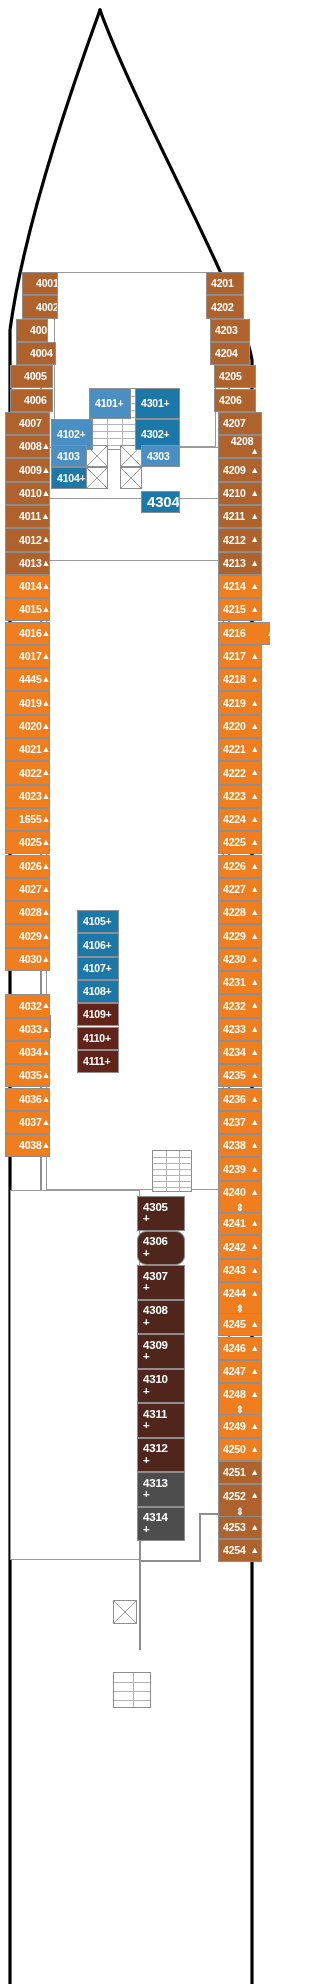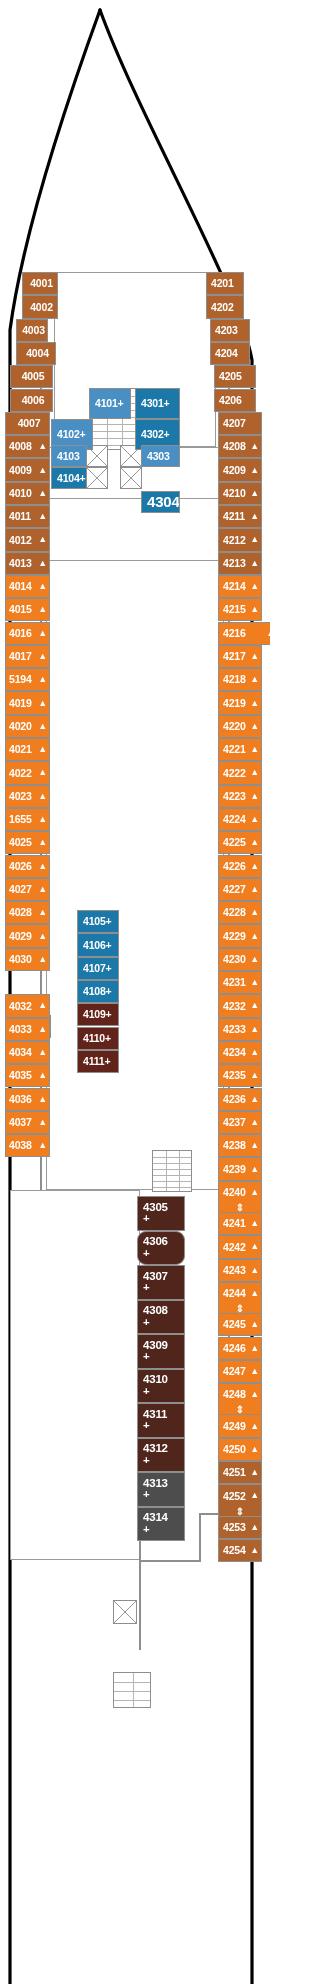--- a/index.html
+++ b/index.html
@@ -24,21 +24,21 @@
   
   .c-brown   {background:#b0622c;}
   .c-orange  {background:#f07e1e;}
   .c-blue-l  {background:#4a8fc4;}
   .c-blue-d  {background:#1c78a8;}
   .c-maroon  {background:#62231a;}
   .c-darkbrn {background:#4f251c;}
   .c-grey    {background:#4d4d4d;}
 
   
-  .al{justify-content:center;padding-left:3px;}
+  .al{justify-content:flex-start;padding-left:13px;}
   .ar{justify-content:flex-start;padding-left:4px;}
   .ctr{justify-content:flex-start;padding-left:5px;}
 
   .tri{margin-left:auto;margin-right:2px;font-size:9px;line-height:1;}
   .plus-wrap{display:flex;flex-direction:column;justify-content:center;
              line-height:1.0;}
 
   
   .wall{position:absolute;background:#8e8e8e;}
   .room{position:absolute;box-sizing:border-box;border:1px solid #9a9a9a;background:#ffffff;}
@@ -182,21 +182,21 @@
       </div>
       <div class="cab c-orange al" title="4016" style="left: 5px; top: 621.5px; width: 45px; height: 23.3px; font-size: 10.5px;">
         <span class="num">4016</span>
         <span class="tri">▲</span>
       </div>
       <div class="cab c-orange al" title="4017" style="left: 5px; top: 644.8px; width: 45px; height: 23.3px; font-size: 10.5px;">
         <span class="num">4017</span>
         <span class="tri">▲</span>
       </div>
       <div class="cab c-orange al" title="4018" style="left: 5px; top: 668.1px; width: 45px; height: 23.3px; font-size: 10.5px;">
-        <span class="num">5194</span>
+        <span class="num">4445</span>
         <span class="tri">▲</span>
       </div>
       <div class="cab c-orange al" title="4019" style="left: 5px; top: 691.4px; width: 45px; height: 23.3px; font-size: 10.5px;">
         <span class="num">4019</span>
         <span class="tri">▲</span>
       </div>
       <div class="cab c-orange al" title="4020" style="left: 5px; top: 714.7px; width: 45px; height: 23.3px; font-size: 10.5px;">
         <span class="num">4020</span>
         <span class="tri">▲</span>
       </div>
@@ -288,21 +288,21 @@
       </div>
       <div class="cab c-brown ar" title="4205" style="left: 214px; top: 365.2px; width: 42px; height: 23.3px; font-size: 10.5px;">
         <span class="num">4205</span>
       </div>
       <div class="cab c-brown ar" title="4206" style="left: 214px; top: 388.5px; width: 42px; height: 23.3px; font-size: 10.5px;">
         <span class="num">4206</span>
       </div>
       <div class="cab c-brown ar" title="4207" style="left: 218px; top: 411.8px; width: 44px; height: 23.3px; font-size: 10.5px;">
         <span class="num">4207</span>
       </div>
-      <div class="cab c-brown ar" title="4208" style="left: 218px; top: 435.1px; width: 44px; height: 23.3px; font-size: 10.5px;">
+      <div class="cab c-brown ar" title="4208" style="left: 218px; top: 435.1px; width: 44px; height: 23.3px; font-size: 10.5px; flex-direction: column;">
         <span class="num">4208</span>
         <span class="tri">▲</span>
       </div>
       <div class="cab c-brown ar" title="4209" style="left: 218px; top: 458.4px; width: 44px; height: 23.3px; font-size: 10.5px;">
         <span class="num">4209</span>
         <span class="tri">▲</span>
       </div>
       <div class="cab c-brown ar" title="4210" style="left: 218px; top: 481.7px; width: 44px; height: 23.3px; font-size: 10.5px;">
         <span class="num">4210</span>
         <span class="tri">▲</span>

